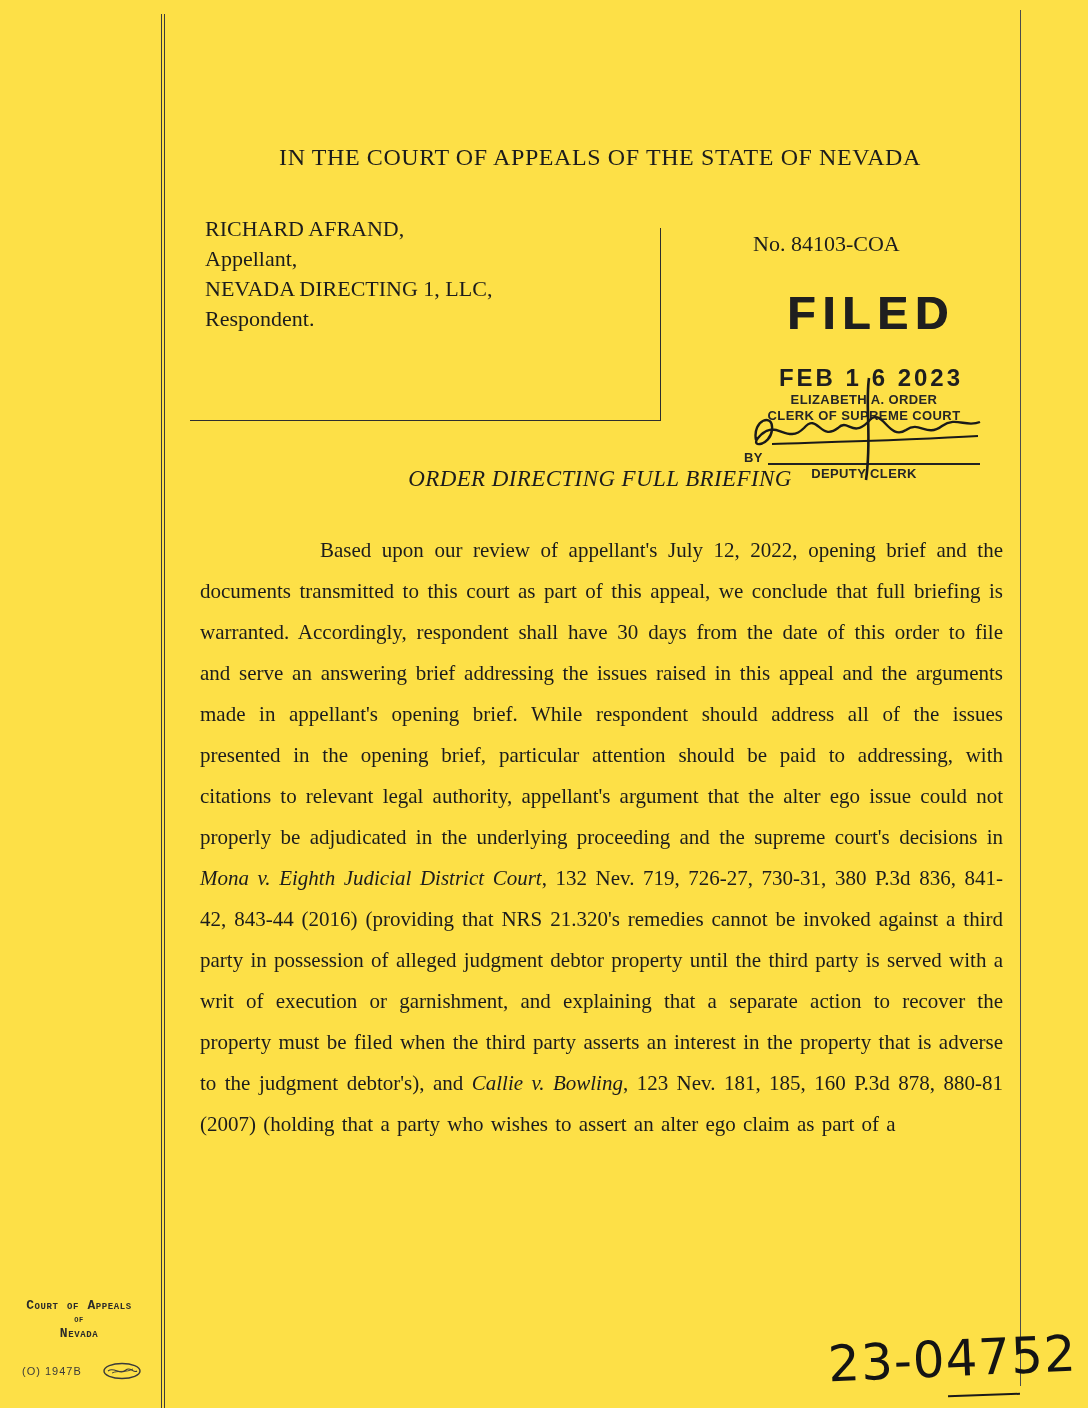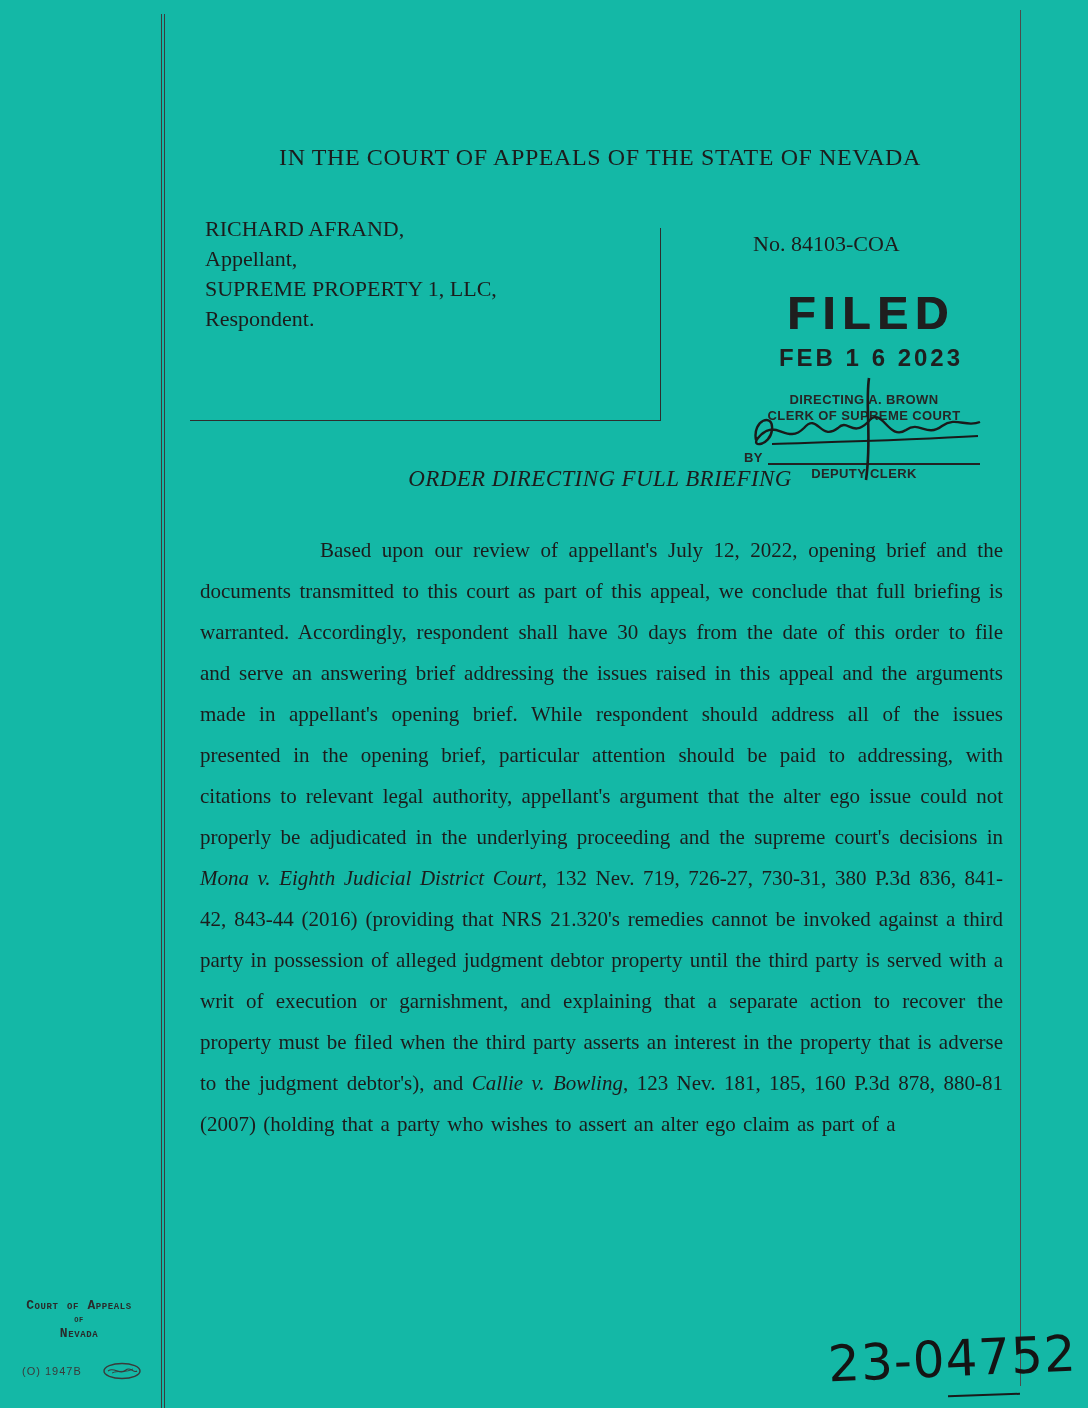--- a/index.html
+++ b/index.html
@@ -2,21 +2,21 @@
 <html><head>
 <meta charset="utf-8">
 <style>
   * { margin: 0; padding: 0; box-sizing: border-box; }
   html, body { background: #e8e8e8; }
   .page {
     position: relative;
     width: 1088px;
     height: 1408px;
     margin: 0 auto;
-    background: #14b8a6;
+    background: #fde047;
     color: #1c1c1c;
     font-family: "Liberation Serif", serif;
     overflow: hidden;
   }
   
   .left-line {
     position: absolute; left: 161px; top: 14px; bottom: 0;
     width: 4px;
     border-left: 1px solid #3c3c3c;
     border-right: 1px solid #3c3c3c;
@@ -52,21 +52,21 @@
     position: absolute; left: 758px; top: 286px; width: 226px;
     text-align: center;
     font-family: "Liberation Sans", sans-serif;
     color: #1f1f1f;
   }
   .filed-word {
     font-size: 46px; font-weight: bold; letter-spacing: 7px;
     text-shadow: 1px 0 0 #1f1f1f;
   }
   .filed-date {
-    margin-top: 4px;
+    margin-top: 24px;
     font-size: 24px; font-weight: bold; letter-spacing: 3px;
   }
   .clerk-stamp {
     position: absolute; left: 742px; top: 392px; width: 244px;
     text-align: center;
     font-family: "Liberation Sans", sans-serif;
     font-weight: bold;
     font-size: 13px; line-height: 16px;
     color: #262626;
     letter-spacing: 0.4px;
@@ -140,36 +140,36 @@
 <div class="page">
 
   <div class="left-line"></div>
   <div class="right-line"></div>
 
   <h1 class="court-header">IN THE COURT OF APPEALS OF THE STATE OF NEVADA</h1>
 
   <div class="caption">
     <div>RICHARD AFRAND,</div>
     <div>Appellant,</div>
-    <div>SUPREME PROPERTY 1, LLC,</div>
+    <div>NEVADA DIRECTING 1, LLC,</div>
     <div>Respondent.</div>
   </div>
 
   <div class="caption-divider"></div>
   <div class="caption-bottom"></div>
 
   <div class="case-number">No. 84103-COA</div>
 
   <div class="filed-stamp">
     <div class="filed-word">FILED</div>
     <div class="filed-date">FEB 1 6 2023</div>
   </div>
 
   <div class="clerk-stamp">
-    <div>DIRECTING A. BROWN</div>
+    <div>ELIZABETH A. ORDER</div>
     <div>CLERK OF SUPREME COURT</div>
     <div class="by-row">
       <span>BY</span>
       <span class="by-line"></span>
     </div>
     <div>DEPUTY CLERK</div>
   </div>
 
   <svg class="signature-svg" viewBox="0 0 252 108" fill="none" xmlns="http://www.w3.org/2000/svg">
     <path d="M127 2 C123 30, 130 62, 124 104" stroke="#1a1a1a" stroke-width="2.6" fill="none"></path>

